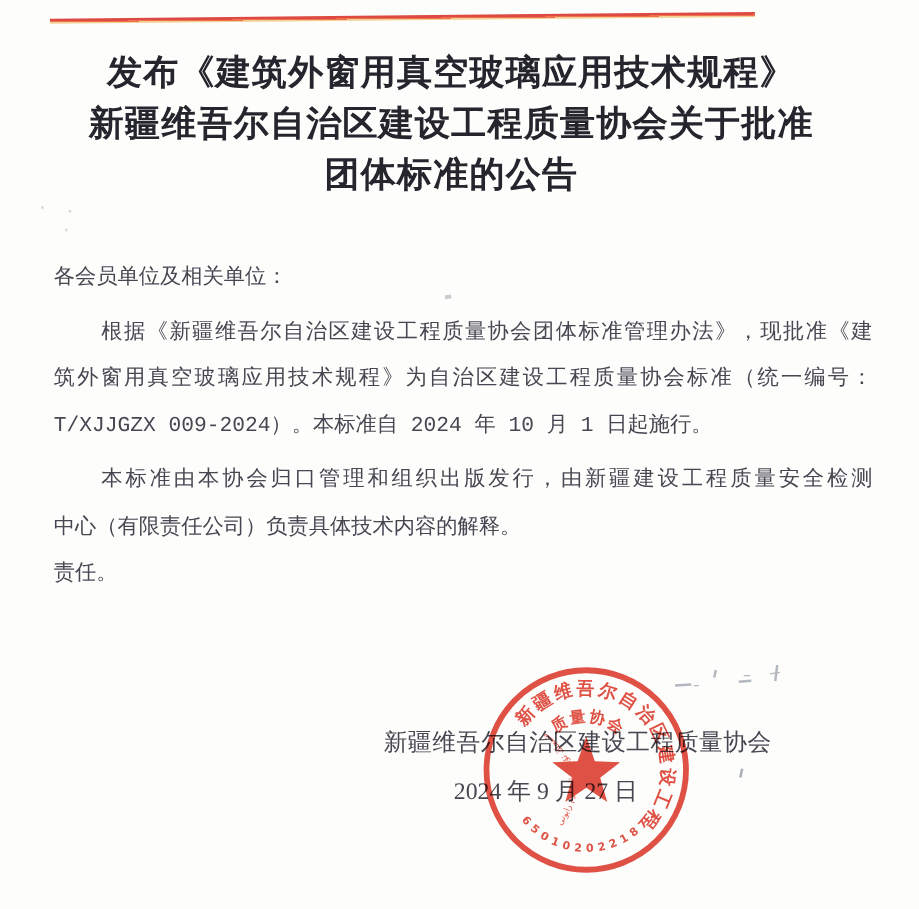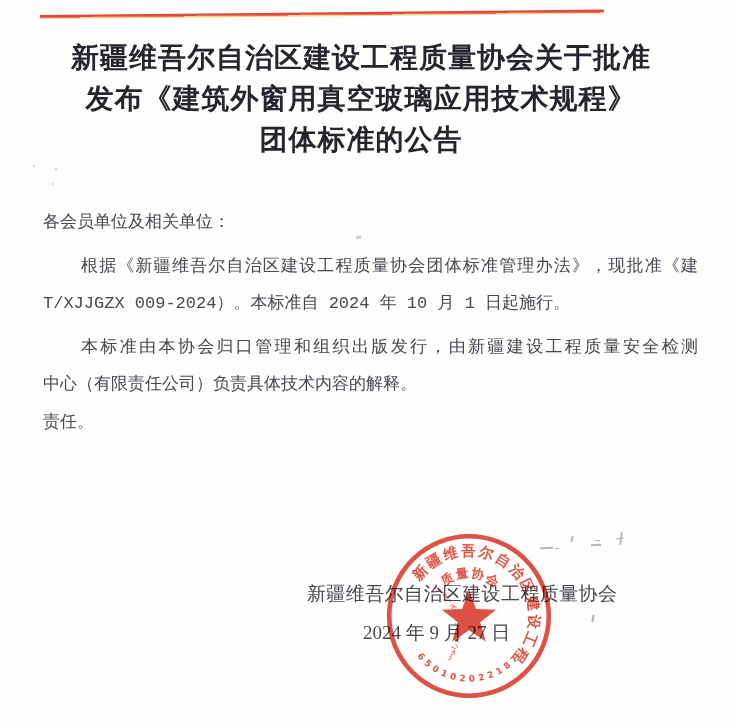--- a/index.html
+++ b/index.html
@@ -74,28 +74,29 @@
   .s4b{left:78px;top:7px;width:8px;height:1.3px;transform:rotate(-8deg);}
 </style>
 </head>
 <body>
 
 <div class="page">
 
   <div class="red-rule"></div>
 
   <div class="title">
+    <div>发布《建筑外窗用真空玻璃应用技术规程》</div>
     <div>新疆维吾尔自治区建设工程质量协会关于批准</div>
-    <div>发布《建筑外窗用真空玻璃应用技术规程》</div>
     <div>团体标准的公告</div>
   </div>
 
   <div class="doc-body">
     <div class="bline">各会员单位及相关单位：</div>
     <div class="bline full indent">根据《新疆维吾尔自治区建设工程质量协会团体标准管理办法》，现批准《建</div>
+    <div class="bline full">筑外窗用真空玻璃应用技术规程》为自治区建设工程质量协会标准（统一编号：</div>
     <div class="bline">T/XJJGZX 009-2024）。本标准自 2024 年 10 月 1 日起施行。</div>
     <div class="bline full indent">本标准由本协会归口管理和组织出版发行，由新疆建设工程质量安全检测</div>
     <div class="bline">中心（有限责任公司）负责具体技术内容的解释。</div>
     <div class="bline">责任。</div>
   </div>
 
   <div class="sig-org">新疆维吾尔自治区建设工程质量协会</div>
   <div class="sig-date">2024 年 9 月 27 日</div>
 
   <svg class="seal" viewBox="0 0 200 200" xmlns="http://www.w3.org/2000/svg">

